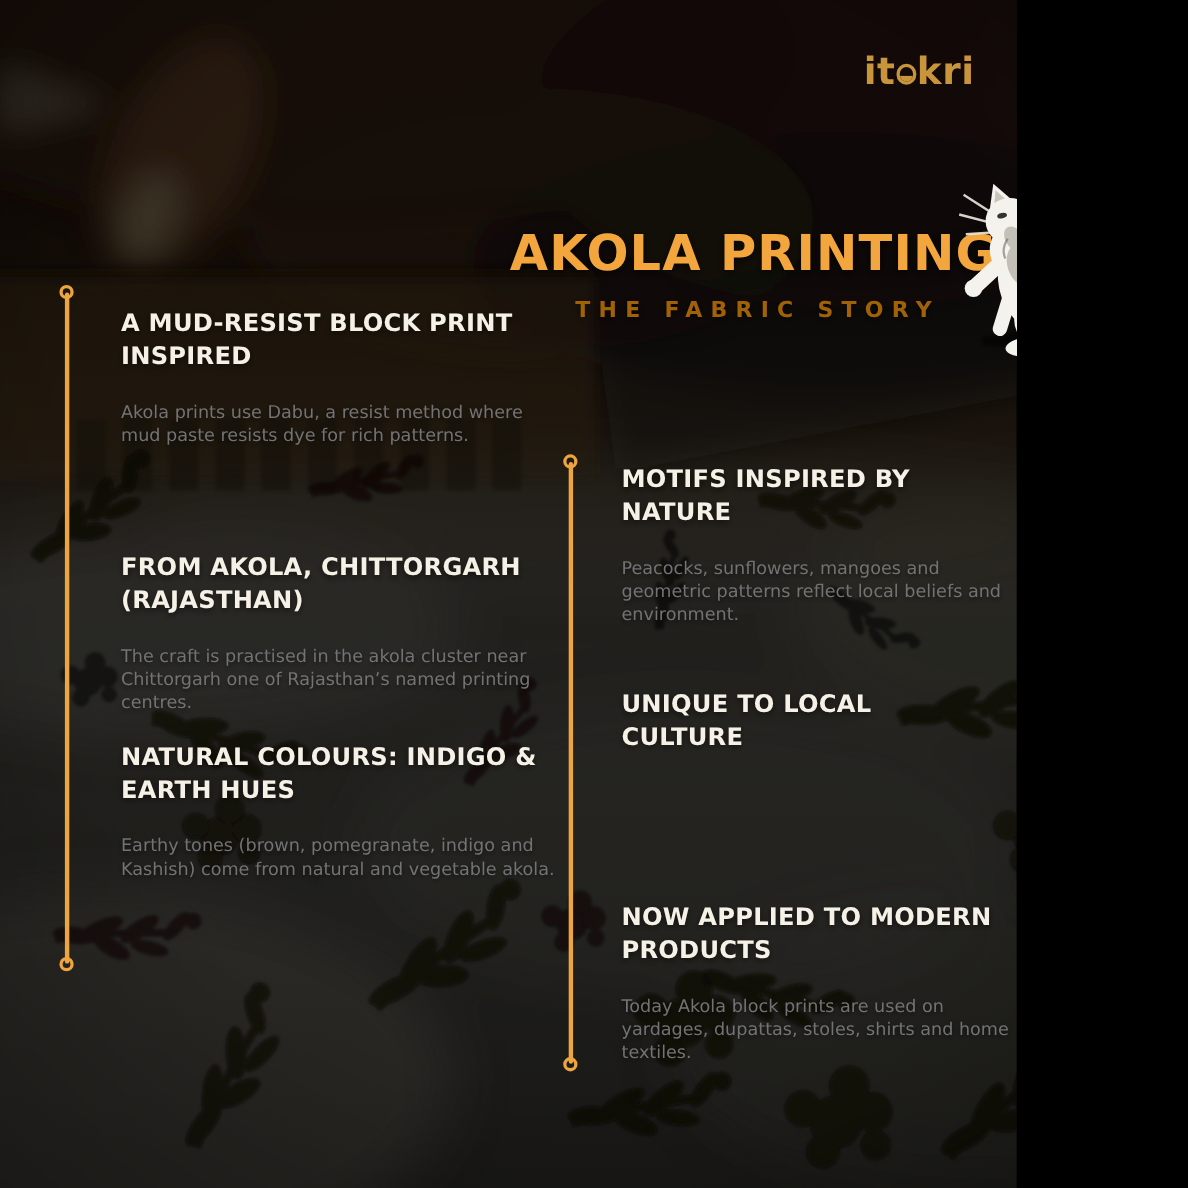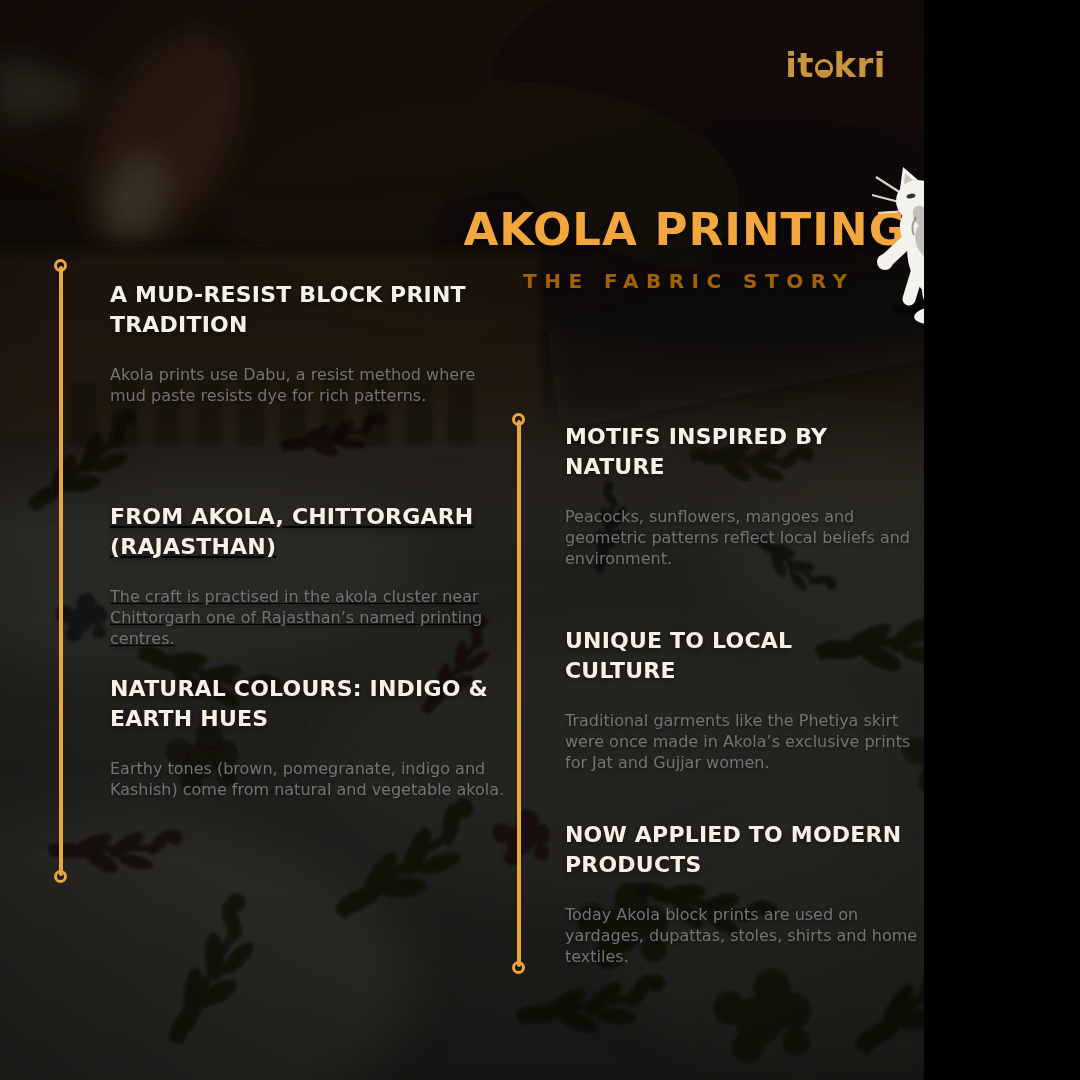--- a/index.html
+++ b/index.html
@@ -60,21 +60,21 @@
   .sec { position:absolute; z-index:2; }
   .sec h3 {
     margin:0 0 24px 0; font-size:22px; font-weight:bold; color:#f6f1e6;
     line-height:1.36; letter-spacing:0.2px; text-shadow:0 2px 6px rgba(0,0,0,.55);
   }
   .sec p {
     margin:0; font-size:16px; font-weight:normal; color:#737373;
     line-height:1.33; text-shadow:0 2px 5px rgba(0,0,0,.5);
   }
   .sec-l1 { left:110px; top:280px; } .sec-l1 h3 { max-width:370px; } .sec-l1 p { max-width:400px; }
-  .sec-l2 { left:110px; top:502px;text-decoration:underline; } .sec-l2 h3 { max-width:390px; } .sec-l2 p { max-width:422px; }
+  .sec-l2 { left:110px; top:502px; } .sec-l2 h3 { max-width:390px; } .sec-l2 p { max-width:422px; }
   .sec-l3 { left:110px; top:674px; } .sec-l3 h3 { max-width:400px; } .sec-l3 p { max-width:402px; }
   .sec-r1 { left:565px; top:422px; } .sec-r1 h3 { max-width:305px; } .sec-r1 p { max-width:372px; }
   .sec-r2 { left:565px; top:626px; } .sec-r2 h3 { max-width:272px; } .sec-r2 p { max-width:420px; }
   .sec-r3 { left:565px; top:820px; } .sec-r3 h3 { max-width:372px; } .sec-r3 p { max-width:392px; }
 </style>
 </head>
 <body>
 
 <div class="canvas">
 
@@ -243,38 +243,37 @@
     <div class="tl-line"></div>
     <div class="tl-dot bottom"></div>
   </div>
   <div class="timeline tl-right">
     <div class="tl-dot top"></div>
     <div class="tl-line"></div>
     <div class="tl-dot bottom"></div>
   </div>
 
   <section class="sec sec-l1">
-    <h3>A MUD-RESIST BLOCK PRINT TRADITION</h3>
+    <h3>A MUD-RESIST BLOCK PRINT INSPIRED</h3>
     <p>Akola prints use Dabu, a resist method where mud paste resists dye for rich patterns.</p>
   </section>
   <section class="sec sec-l2">
     <h3>FROM AKOLA, CHITTORGARH (RAJASTHAN)</h3>
     <p>The craft is practised in the akola cluster near Chittorgarh one of Rajasthan’s named printing centres.</p>
   </section>
   <section class="sec sec-l3">
     <h3>NATURAL COLOURS: INDIGO &amp; EARTH HUES</h3>
     <p>Earthy tones (brown, pomegranate, indigo and Kashish) come from natural and vegetable akola.</p>
   </section>
 
   <section class="sec sec-r1">
     <h3>MOTIFS INSPIRED BY NATURE</h3>
     <p>Peacocks, sunflowers, mangoes and geometric patterns reflect local beliefs and environment.</p>
   </section>
   <section class="sec sec-r2">
     <h3>UNIQUE TO LOCAL CULTURE</h3>
-    <p>Traditional garments like the Phetiya skirt were once made in Akola’s exclusive prints for Jat and Gujjar women.</p>
   </section>
   <section class="sec sec-r3">
     <h3>NOW APPLIED TO MODERN PRODUCTS</h3>
     <p>Today Akola block prints are used on yardages, dupattas, stoles, shirts and home textiles.</p>
   </section>
 
 </div>
 
 </body></html>

